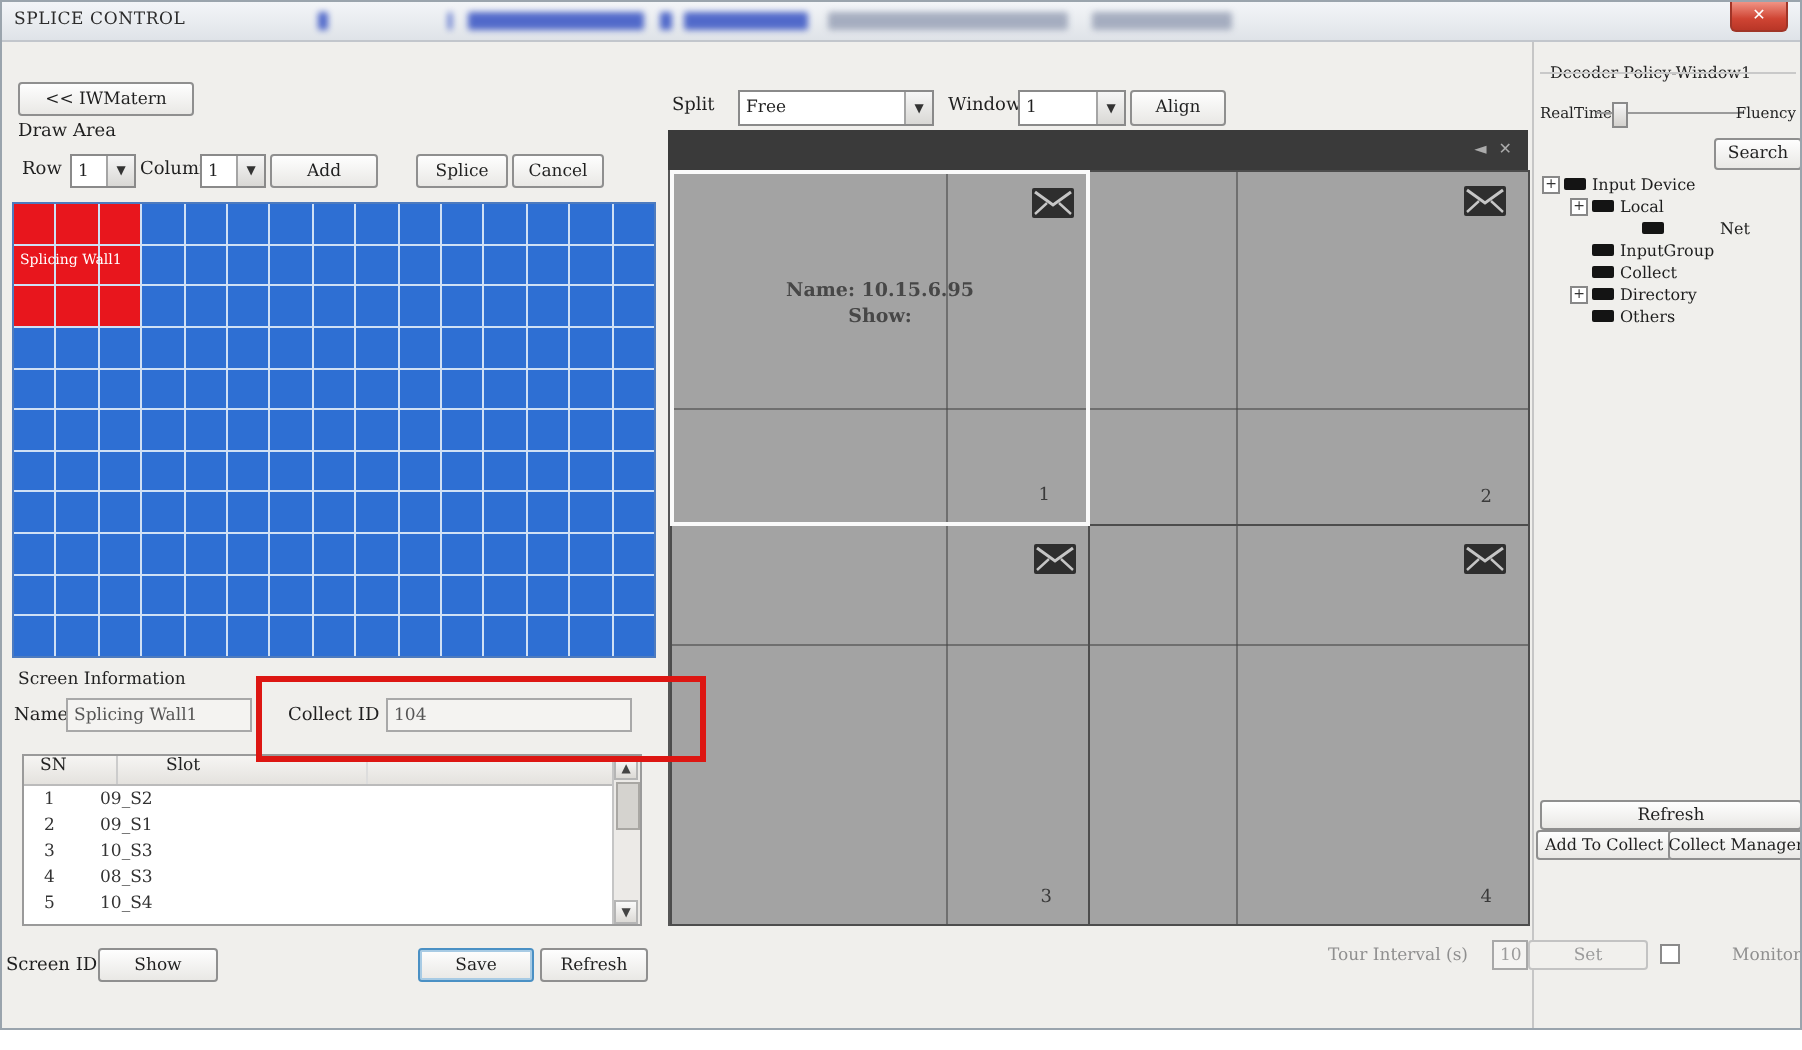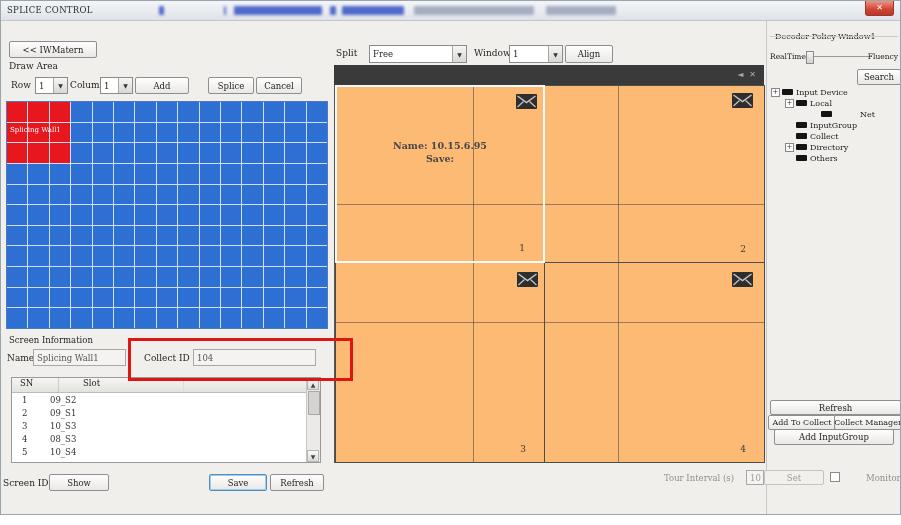--- a/index.html
+++ b/index.html
@@ -44,21 +44,21 @@
   .trow .c2{width:104px;}
   .vscroll{position:absolute;right:0;top:0;width:13px;height:100%;background:#eceae7;border-left:1px solid #c5c5c5;}
   .vscroll .sa{position:absolute;left:0;width:12px;height:12px;font-size:6px;color:#444;text-align:center;line-height:12px;
     background:linear-gradient(#fafafa,#dcdad6);border:1px solid #b5b5b5;box-sizing:border-box;}
   .vscroll .thumb{position:absolute;left:1px;top:13px;width:10px;height:22px;background:#d5d3cf;border:1px solid #a9a7a3;}
   .hlbox{position:absolute;left:127px;top:337px;width:219px;height:37px;border:3px solid #dd1612;z-index:9;pointer-events:none;}
   
   .cheader{position:absolute;left:333px;top:64px;width:430px;height:20px;background:#3a3a3a;
     display:flex;align-items:center;justify-content:flex-end;gap:6px;padding-right:8px;box-sizing:border-box;}
   .cheader span{color:#ababab;font-size:8px;line-height:8px;}
-  .canvas{position:absolute;left:333px;top:84px;width:430px;height:378px;background:#fdba74;border-left:1px solid #555;box-sizing:border-box;}
+  .canvas{position:absolute;left:333px;top:84px;width:430px;height:378px;background:#a3a3a3;border-left:1px solid #555;box-sizing:border-box;}
   .mline{position:absolute;background:rgba(70,70,70,.55);z-index:1;}
   .mline.v{width:1px;top:0;height:100%;}
   .mline.h{height:1px;left:0;width:100%;}
   .win{position:absolute;border:1px solid #4d4d4d;box-sizing:border-box;z-index:2;}
   .win.selected{border:2px solid #fafafa;z-index:3;}
   .win .num{position:absolute;right:18px;bottom:8px;font-size:9px;color:#3a3a3a;}
   .win .env{position:absolute;top:7px;}
   .wintext{position:absolute;left:0;right:0;top:52px;text-align:center;font-size:9.5px;font-weight:700;
     color:#474747;line-height:13px;}
   
@@ -349,21 +349,21 @@
     <div class="mline h" style="top:237px"></div>
 
     <div class="win selected" style="left:0;top:0;width:210px;height:178px">
       <svg class="env" style="right:6px" width="21" height="15" viewBox="0 0 21 15">
           <rect width="21" height="15" fill="#2e2e2e" rx="1"></rect>
           <path d="M1.5 2 L10.5 8.5 L19.5 2" stroke="#c6c6c6" stroke-width="1.5" fill="none"></path>
           <path d="M1.5 13 L7.5 7.5 M19.5 13 L13.5 7.5" stroke="#c6c6c6" stroke-width="1.2"></path>
         </svg>
       <div class="wintext">
         <div>Name: 10.15.6.95</div>
-        <div>Save:</div>
+        <div>Show:</div>
       </div>
       <span class="num">1</span>
     </div>
 
     <div class="win" style="left:209px;top:0;width:221px;height:178px">
       <svg class="env" style="right:11px" width="21" height="15" viewBox="0 0 21 15">
           <rect width="21" height="15" fill="#2e2e2e" rx="1"></rect>
           <path d="M1.5 2 L10.5 8.5 L19.5 2" stroke="#c6c6c6" stroke-width="1.5" fill="none"></path>
           <path d="M1.5 13 L7.5 7.5 M19.5 13 L13.5 7.5" stroke="#c6c6c6" stroke-width="1.2"></path>
         </svg>
@@ -432,21 +432,20 @@
         </div>
         <div class="tnode" style="padding-left: 16px;">
           <span class="expsp"></span>
           <span class="devicon"></span>
           <span>Others</span>
         </div>
       </div>
     <div class="btn" style="left:3px;top:379px;width:129px;height:13px">Refresh</div>
     <div class="btn" style="left:1px;top:394px;width:66px;height:13px;font-size:8px">Add To Collect</div>
     <div class="btn" style="left:67px;top:394px;width:66px;height:13px;font-size:8px">Collect Manager</div>
-    <div class="btn" style="left:7px;top:408px;width:118px;height:14px">Add InputGroup</div>
   </div>
 
   <span class="lbl graylbl" style="left:663px;top:472px;font-size:8.5px">Tour Interval (s)</span>
   <div class="tbox" style="left:745px;top:469px;width:13px;height:13px;color:#9b9b9b">10</div>
   <div class="btn disabled" style="left:763px;top:469px;width:58px;height:13px">Set</div>
   <span class="chk" style="left:829px;top:471px"></span>
   <span class="lbl graylbl" style="left:865px;top:472px;font-size:8.5px">Monitor Tour</span>
 
 </div>
 

